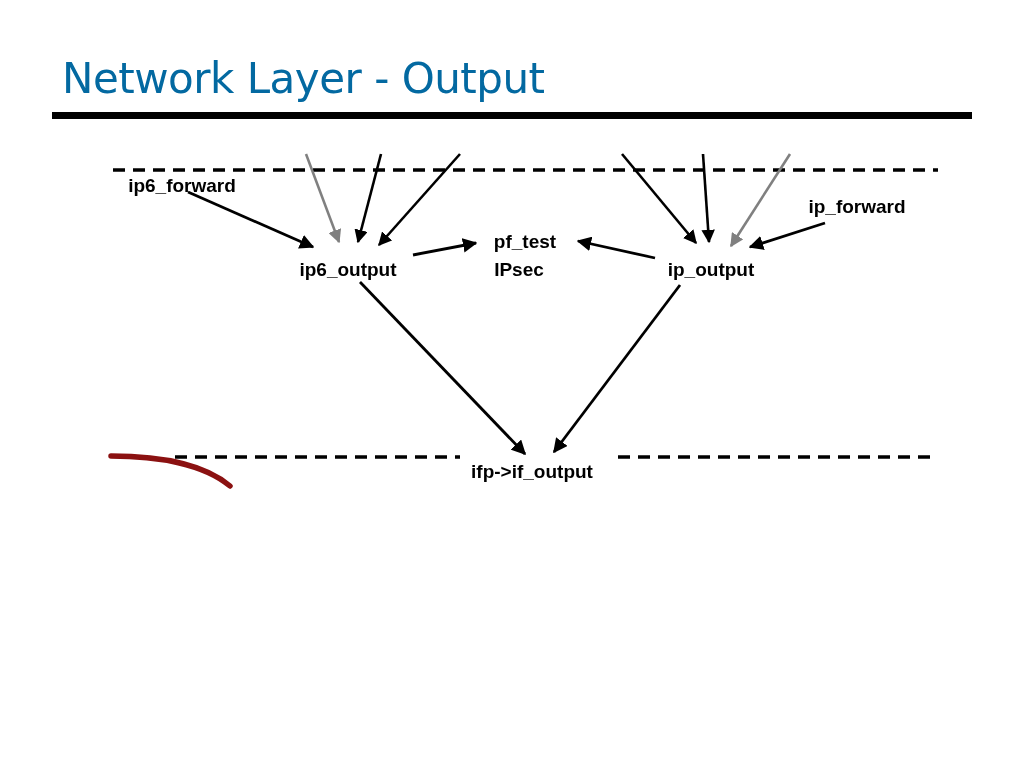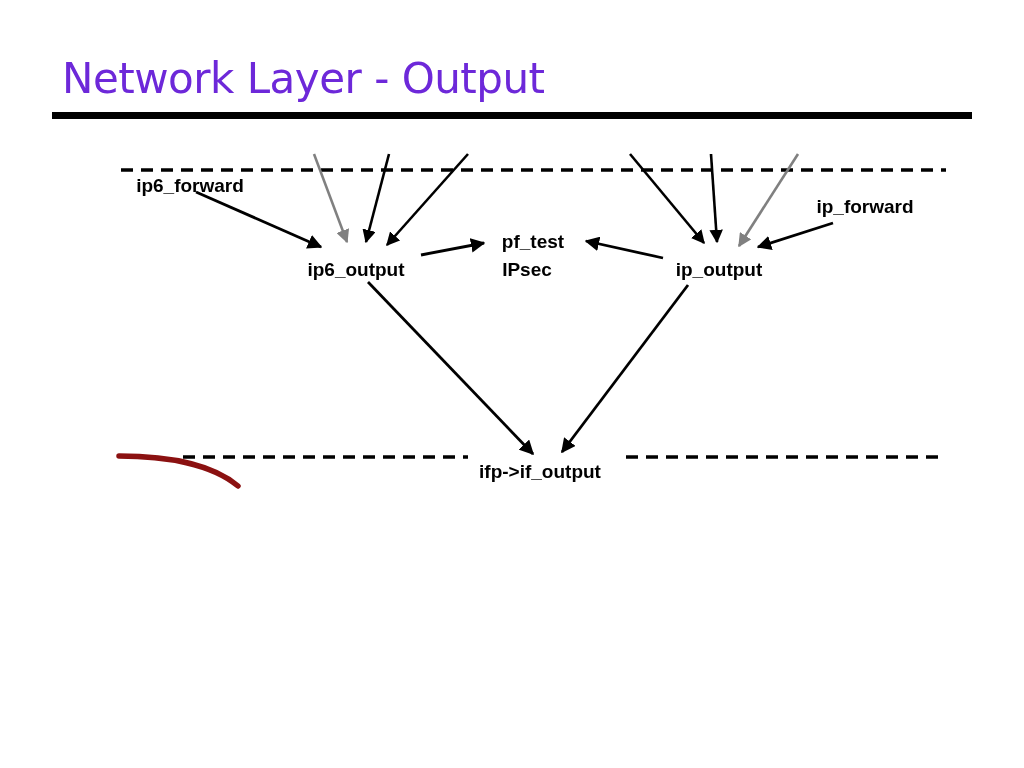--- a/index.html
+++ b/index.html
@@ -21,36 +21,36 @@
     width: 1024px;
     height: 768px;
     background: #ffffff;
   }
   .slide-title {
     position: absolute;
     left: 62px;
     top: 54px;
     font-size: 42px;
     font-weight: 400;
-    color: #6d28d9;
+    color: #0369a1;
     letter-spacing: -0.5px;
     white-space: nowrap;
     font-family: "DejaVu Sans", sans-serif;
   }
   .title-rule {
     position: absolute;
     left: 52px;
     top: 112px;
     width: 920px;
     height: 7px;
     background: #000000;
   }
   .diagram {
     position: absolute;
-    left: 16px;
+    left: 8px;
     top: 130px;
     width: 944px;
     height: 400px;
   }
   svg { display: block; }
   text.node-label {
     font-family: "Liberation Sans", sans-serif;
     font-weight: bold;
     font-size: 19px;
     fill: #000000;

